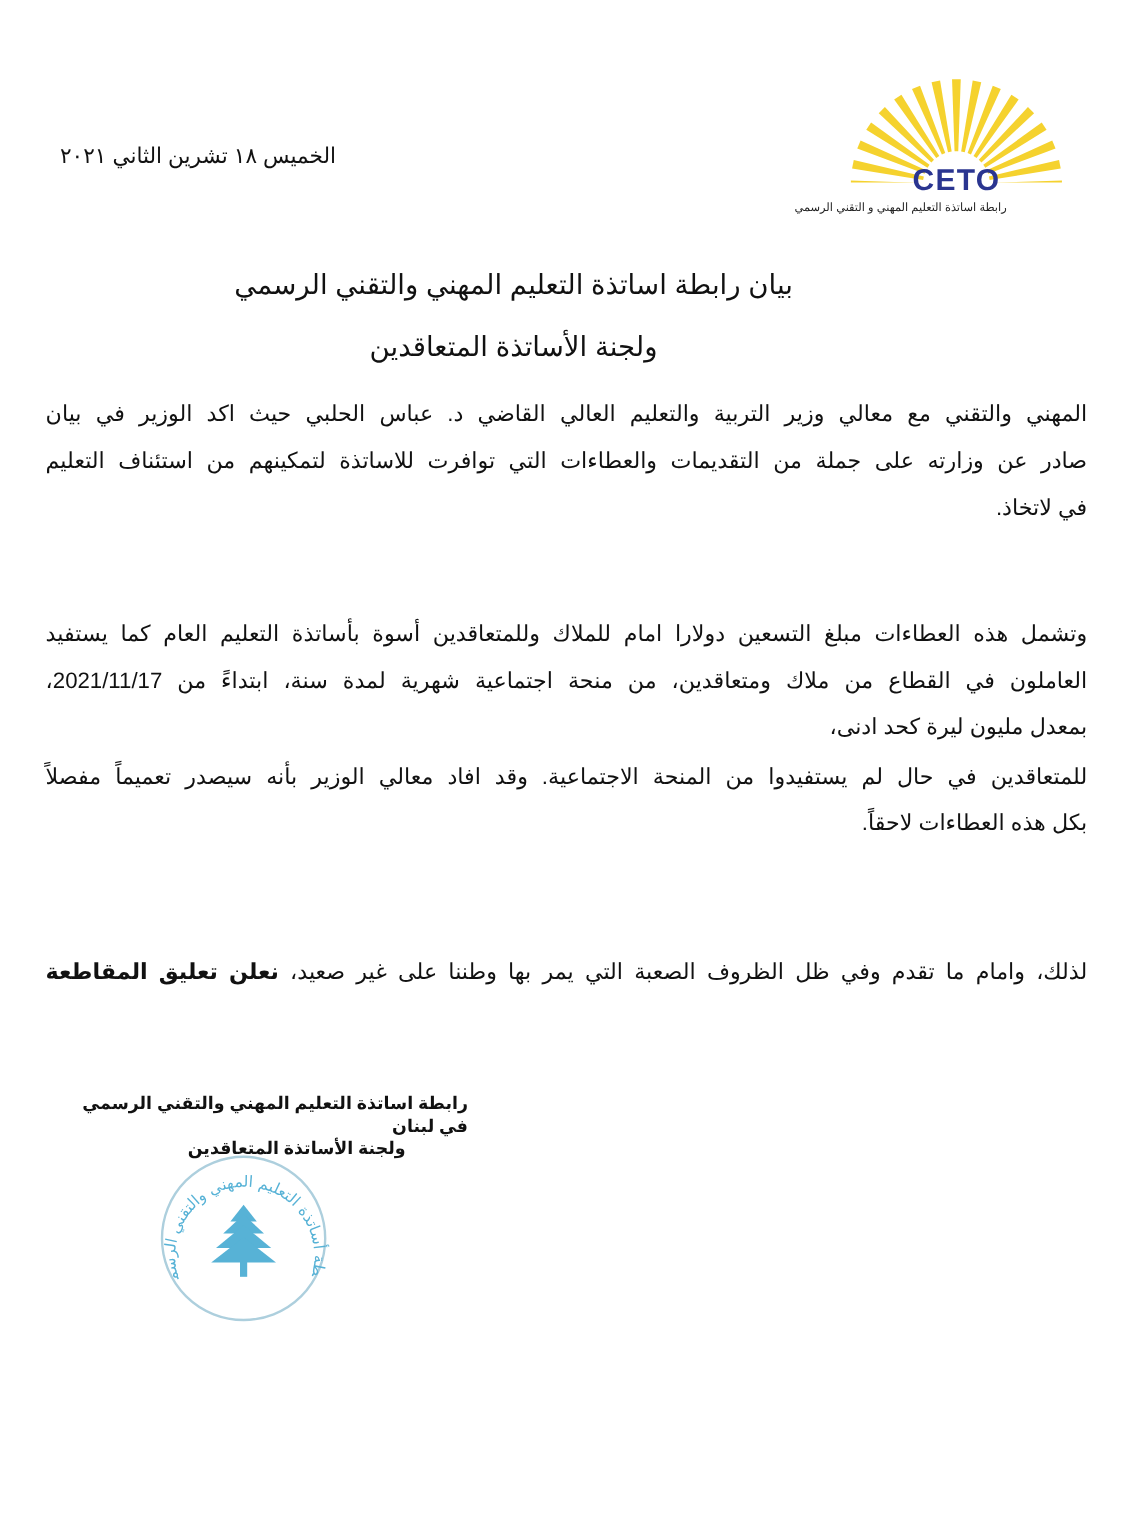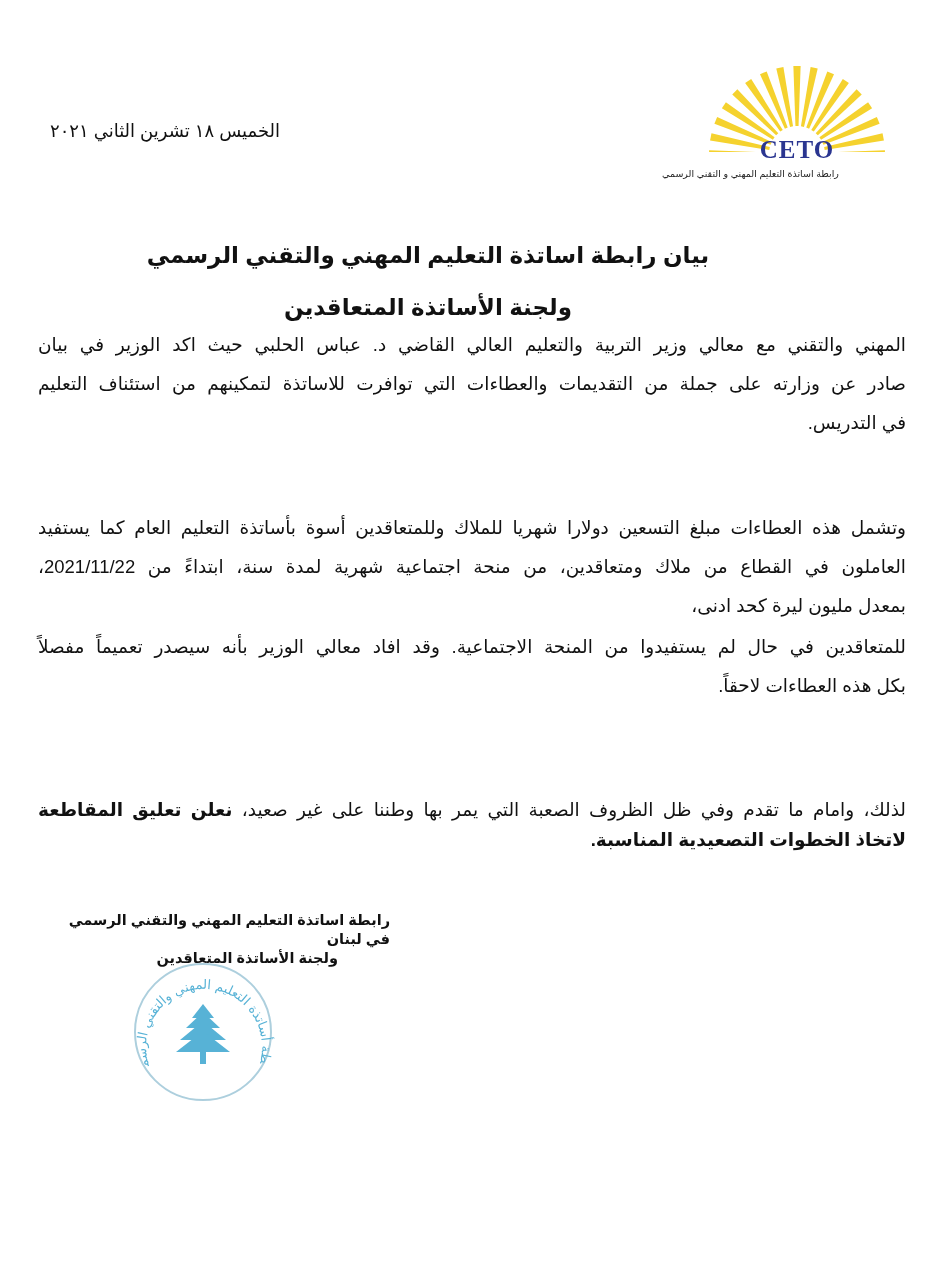--- a/index.html
+++ b/index.html
@@ -8,35 +8,35 @@
       font-family: "Liberation Sans", "DejaVu Sans", sans-serif;
       color: #111111;
     }
     .abs { position: absolute; }
 
     
     #logo { left: 662px; top: 62px; width: 270px; height: 125px; }
     #logo svg { position: absolute; left: 0; top: 0; }
     .logo-ceto {
       position: absolute; left: 0; top: 74px; width: 270px; text-align: center;
-      font-family: Liberation Serif, serif; font-weight: bold;
+      font-family: Liberation Sans, sans-serif; font-weight: bold;
       font-size: 25px; letter-spacing: 1px; color: #2a3590;
     }
     .logo-sub {
       position: absolute; left: 0; top: 106px; width: 270px; text-align: left;
       font-size: 9.5px; color: #222; direction: rtl;
     }
 
     
     #date { left: 50px; top: 120px; width: 240px; font-size: 18px; direction: rtl; text-align: left; unicode-bidi: plaintext; }
 
     
     .title {
       left: 0; width: 856px; text-align: center; direction: rtl;
-      font-weight: bold; font-size: 23px; margin-top: 18px;
+      font-weight: normal; font-size: 23px;
     }
     #title1 { top: 224px; }
     #title2 { top: 276px; }
 
     
     .para {
       left: 38px; width: 868px; direction: rtl; text-align: justify;
       font-size: 18.5px; line-height: 39px;
     }
     .para .line { display: block; white-space: nowrap; text-align-last: justify; text-align: justify; }
@@ -84,37 +84,36 @@
 </div>
 
 <div id="date" class="abs">الخميس ١٨ تشرين الثاني ٢٠٢١</div>
 
 <div id="title1" class="abs title">بيان رابطة اساتذة التعليم المهني والتقني الرسمي</div>
 <div id="title2" class="abs title">ولجنة الأساتذة المتعاقدين</div>
 
 <div id="p1" class="abs para">
   <span class="line">المهني والتقني مع معالي وزير التربية والتعليم العالي القاضي د. عباس الحلبي حيث اكد الوزير في بيان</span>
   <span class="line">صادر عن وزارته على جملة من التقديمات والعطاءات التي توافرت للاساتذة لتمكينهم من استئناف التعليم</span>
-  <span class="line last">في التدريس.</span>
+  <span class="line last">في لاتخاذ.</span>
 </div>
 
 <div id="p2" class="abs para">
-  <span class="line"> وتشمل هذه العطاءات مبلغ التسعين دولارا شهريا للملاك وللمتعاقدين أسوة بأساتذة التعليم العام كما يستفيد</span>
-  <span class="line">العاملون في القطاع من ملاك ومتعاقدين، من منحة اجتماعية شهرية لمدة سنة، ابتداءً من 2021/11/22،</span>
+  <span class="line"> وتشمل هذه العطاءات مبلغ التسعين دولارا امام للملاك وللمتعاقدين أسوة بأساتذة التعليم العام كما يستفيد</span>
+  <span class="line">العاملون في القطاع من ملاك ومتعاقدين، من منحة اجتماعية شهرية لمدة سنة، ابتداءً من 2021/11/17،</span>
   <span class="line last">بمعدل مليون ليرة كحد ادنى،</span>
 </div>
 
 <div id="p3" class="abs para">
   <span class="line">للمتعاقدين في حال لم  يستفيدوا من المنحة الاجتماعية. وقد افاد معالي الوزير بأنه سيصدر تعميماً مفصلاً</span>
   <span class="line last">بكل هذه العطاءات لاحقاً.</span>
 </div>
 
 <div id="p4" class="abs para b">
   <span class="line"><span style="font-weight:normal">لذلك، وامام ما تقدم وفي ظل الظروف الصعبة التي يمر بها وطننا على غير صعيد، </span><span>نعلن تعليق المقاطعة</span></span>
-  <span class="line last">لاتخاذ الخطوات التصعيدية المناسبة.</span>
 </div>
 
 <div id="sig" class="abs">
   <span>رابطة اساتذة التعليم المهني والتقني الرسمي في لبنان</span>
   <span class="l2">ولجنة الأساتذة المتعاقدين</span>
 </div>
 
 <div id="stamp" class="abs">
   <svg width="150" height="148" viewBox="0 0 150 148">
     <circle cx="75" cy="74" r="68" fill="none" stroke="#9fc7d8" stroke-width="2"></circle>

